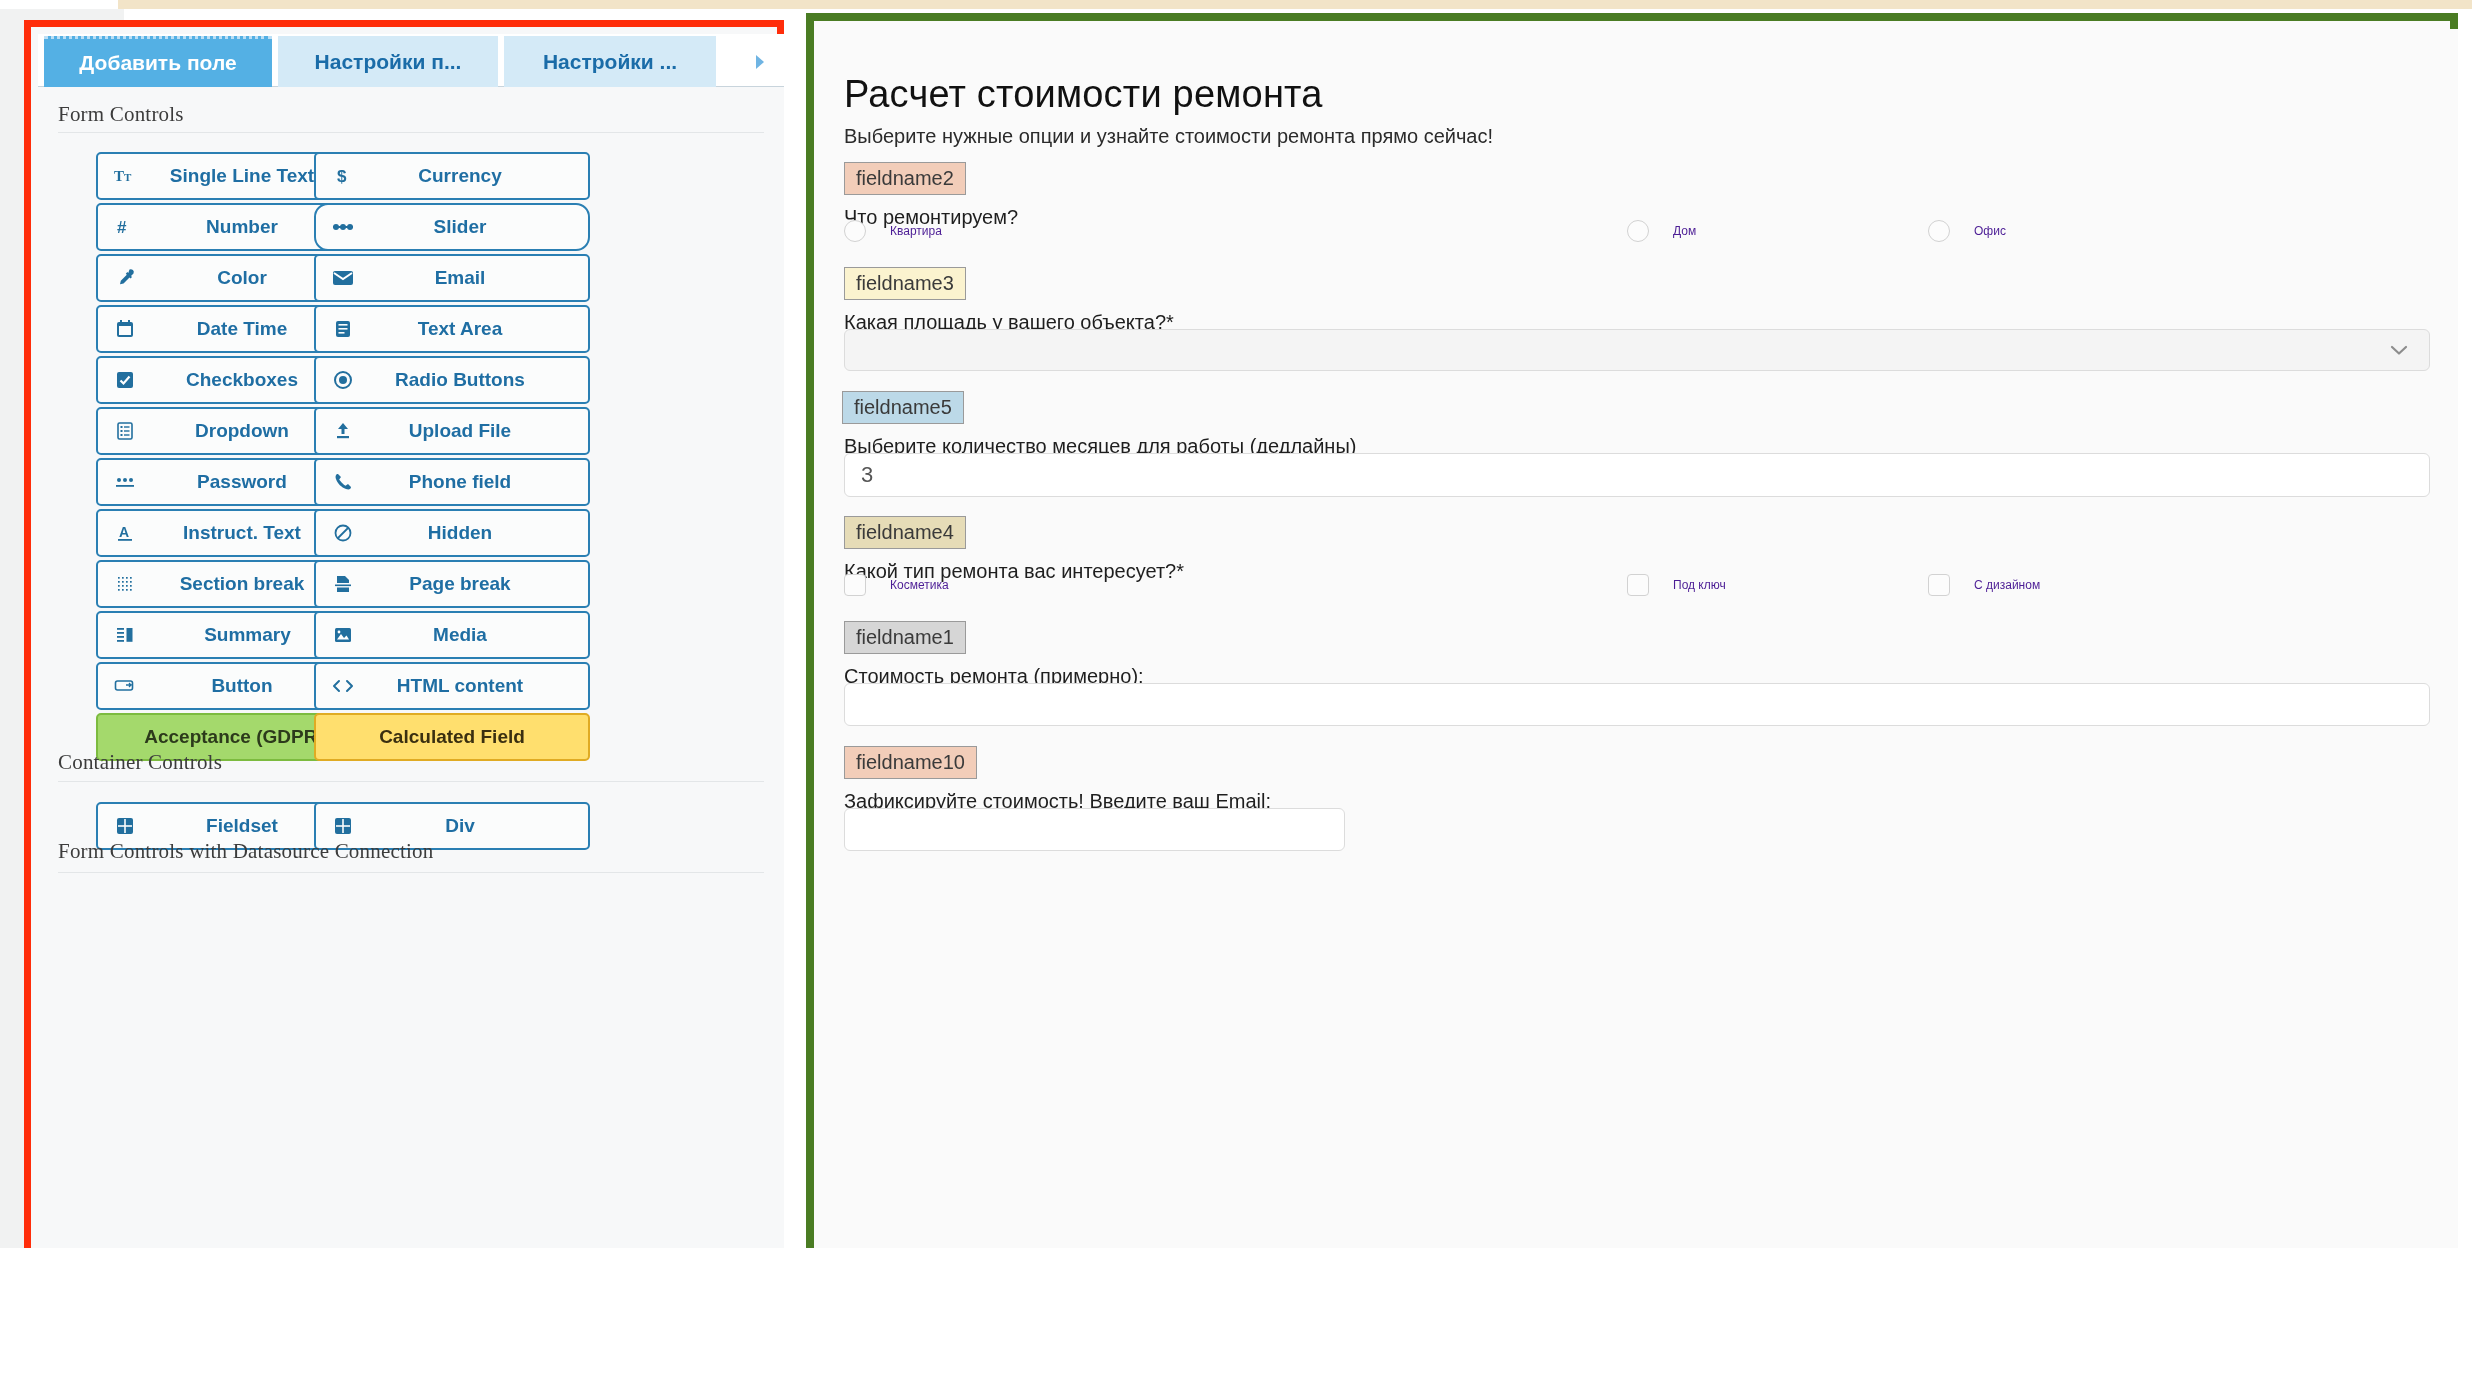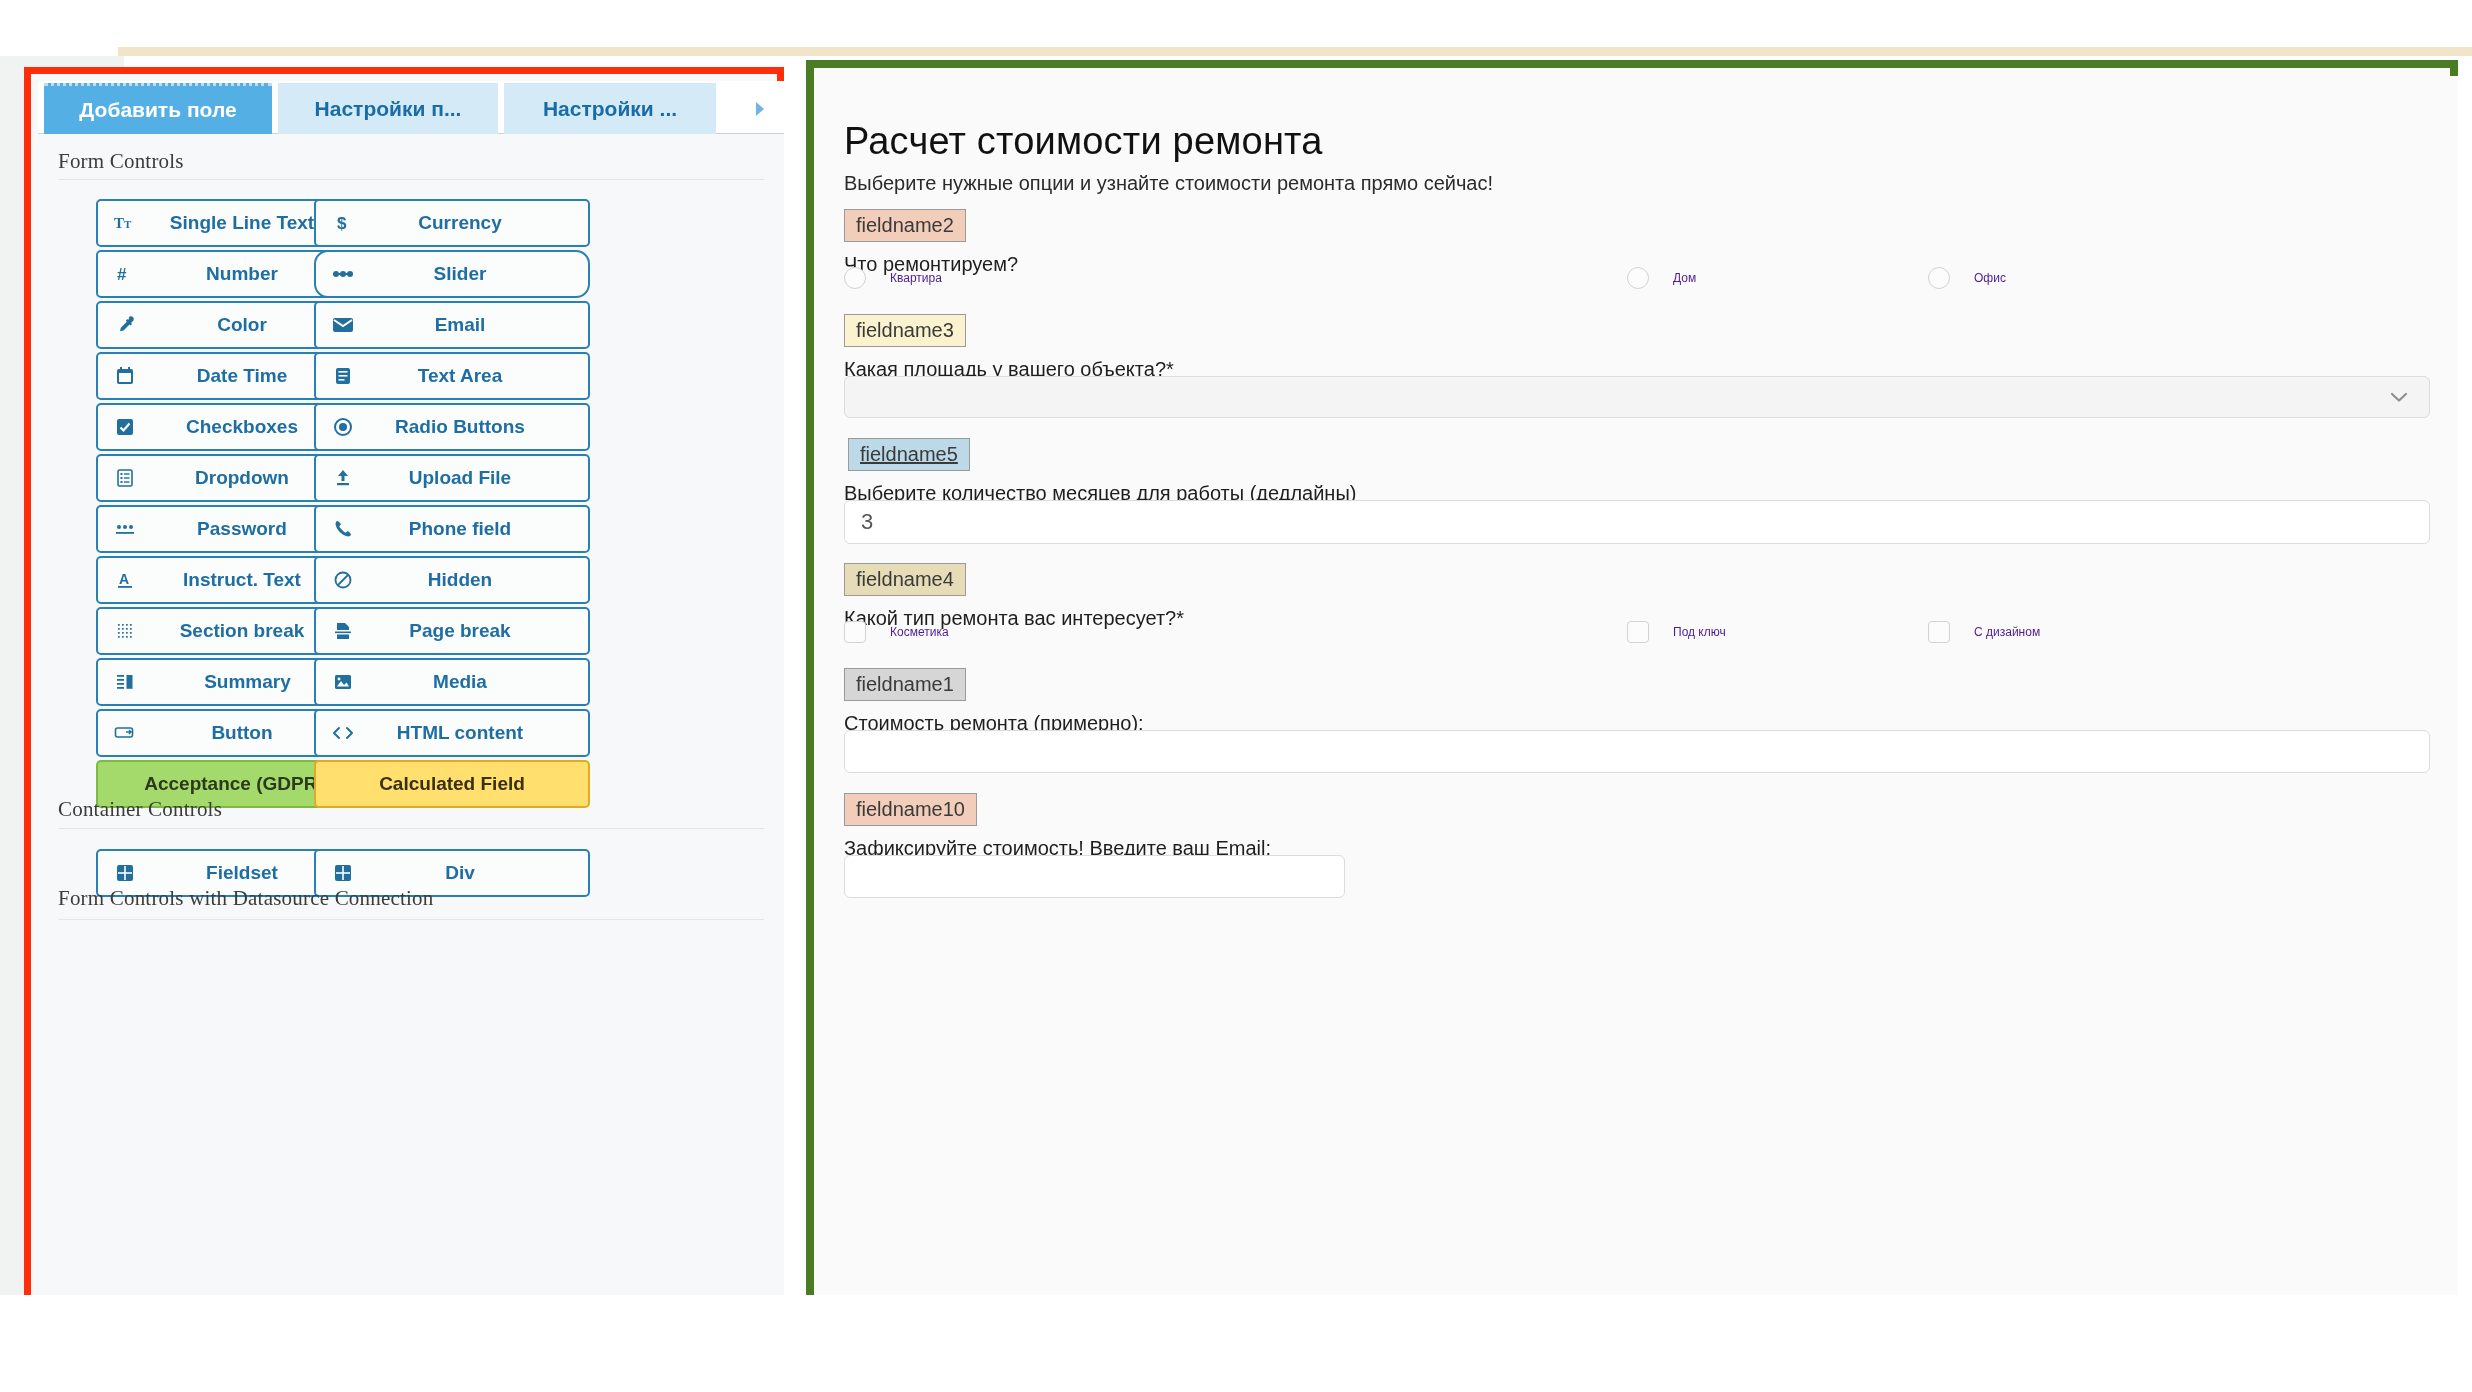--- a/index.html
+++ b/index.html
@@ -5,21 +5,20 @@
   html, body {
     margin: 0; padding: 0;
     background: #ffffff;
     font-family: "Liberation Sans", sans-serif;
   }
   #page {
     position: relative;
     width: 2472px; height: 1248px;
     background: #ffffff;
     overflow: hidden;
-    margin-top: 47px;
   }
   
   .top-strip {
     position: absolute; left: 118px; top: 0; width: 2354px; height: 9px;
     background: #f2e4c8;
   }
   .top-strip-left {
     position: absolute; left: 0; top: 0; width: 118px; height: 9px;
     background: #ffffff;
   }
@@ -523,21 +522,21 @@
       <div class="fld-label" style="top:282px;">Какая площадь у вашего объекта?*</div>
       <div class="inp sel" style="top:300px; width:1586px; height:42px;">
         <span></span>
         <span class="chev">
           <svg class="ic" width="20" height="12" viewBox="0 0 20 12">
               <path d="M3 3 L10 9.5 L17 3" stroke="#8d8d8d" stroke-width="2.2" fill="none" stroke-linecap="round" stroke-linejoin="round"></path>
             </svg>
         </span>
       </div>
 
-      <div class="fld-badge b-blue" style="left:26px; top:362px;text-decoration:underline;">fieldname5</div>
+      <div class="fld-badge b-blue" style="left:20px; top:362px;">fieldname5</div>
       <div class="fld-label" style="top:406px;">Выберите количество месяцев для работы (дедлайны)</div>
       <div class="inp" style="top:424px; width:1586px; height:44px;">
         <span>3</span>
       </div>
 
       <div class="fld-badge b-khaki" style="left:22px; top:487px;">fieldname4</div>
       <div class="fld-label" style="top:531px;">Какой тип ремонта вас интересует?*</div>
       <div class="opt-row" style="top:545px; width:1590px; height:34px;">
         <div class="opt" style="left:0px; top:0;">
           <span class="check-box"></span>

